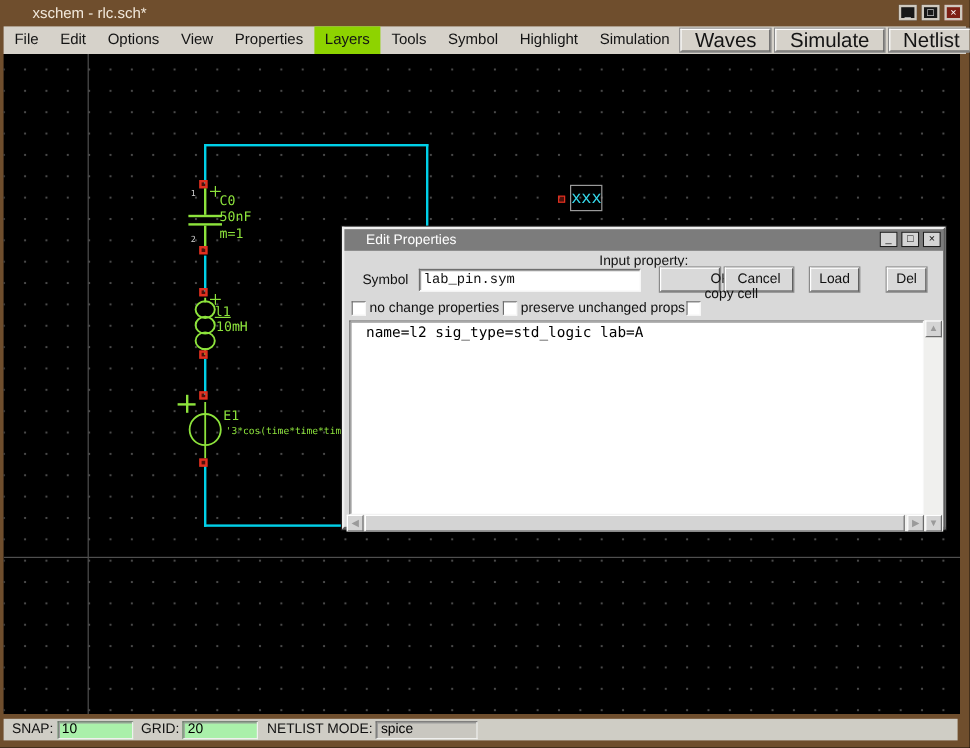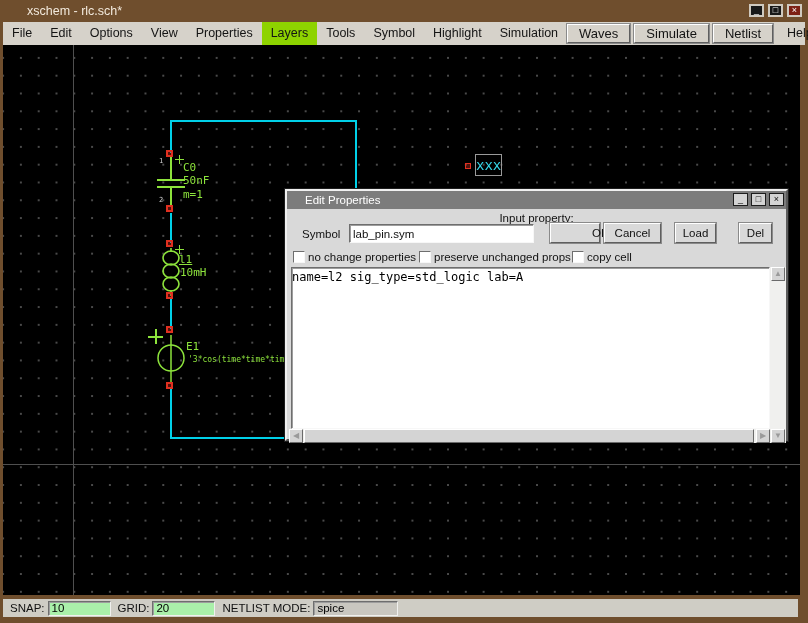--- a/index.html
+++ b/index.html
@@ -20,21 +20,21 @@
   .winbtn.close { background:#7d2014; }
 
   
   .menubar { left:3px; top:22px; width:802px; height:23px; background:#d6d2ca;
              display:flex; align-items:stretch; font-size:12.5px; color:#141414; }
   .menu-item { padding:0 9px; line-height:23px; white-space:nowrap; }
   .menu-item.hl { background:#8ed300; }
   .menubar .spacer { flex:1; }
   .mbtn { margin:2px 4px 2px 0; padding:0 11px; line-height:17px; background:#d6d2ca;
           border:1px solid; border-color:#ffffff #5f5f5f #5f5f5f #ffffff;
-          box-shadow:0 0 0 1px #8a8a8a; font-size:13px; }
+          box-shadow:0 0 0 1px #8a8a8a; font-size:17px; }
   .help-item { padding:0 10px; line-height:23px; }
 
   
   .canvas { left:3px; top:45px; width:797px; height:550px; background:#000;
             background-image:radial-gradient(circle, #4a4a4a 0.8px, transparent 1.3px);
             background-size:17.8px 17.8px; background-position:9px 4px; overflow:hidden; }
   .axis-v { left:70px; top:0; width:1px; height:550px; background:#4f4f4f; }
   .axis-h { left:0; top:419px; width:797px; height:1px; background:#4f4f4f; }
   .wire { background:#00d0e8; }
   .gline { background:#8de33c; }
@@ -63,21 +63,21 @@
            box-shadow:inset 1px 1px 0 #9d9d9d; font-size:11.5px; font-family:"Liberation Sans",sans-serif;
            padding:0 3px; color:#111; outline:none; }
   .tkbtn { background:#d9d9d9; border:1px solid; border-color:#ffffff #5f5f5f #5f5f5f #ffffff;
            box-shadow:0 0 0 1px #8a8a8a; font-size:11.5px; color:#111; text-align:center; line-height:18px; height:20px; }
   .cb { width:12px; height:12px; background:#fff; border:1px solid; border-color:#6e6e6e #f7f7f7 #f7f7f7 #6e6e6e; }
   .cb-label { font-size:11.5px; line-height:13px; }
   .dlg-text { left:4px; top:76px; width:479px; height:162px; background:#fff;
               border:1px solid; border-color:#6e6e6e #f7f7f7 #f7f7f7 #6e6e6e;
               box-shadow:inset 1px 1px 0 #9d9d9d;
               font-family:"DejaVu Sans Mono", monospace; font-size:12px; color:#000;
-              padding:2px 0; white-space:pre; overflow:hidden; }
+              padding:2px 13px; white-space:pre; overflow:hidden; }
   .sb { background:#f0f0ee; }
   .sb-arrow { width:14px; height:14px; background:#d4d4d4; border:1px solid; border-color:#ffffff #6a6a6a #6a6a6a #ffffff;
               color:#9a9a9a; font-size:8px; line-height:12px; text-align:center; }
   .sb-thumb { background:#d4d4d4; border:1px solid; border-color:#ffffff #6a6a6a #6a6a6a #ffffff; }
 
   
   .statusbar { left:3px; top:599px; width:795px; height:18px; background:#cfcdc5;
                display:flex; align-items:center; font-size:11.5px; color:#111; }
   .statusbar .lbl { margin-left:7px; white-space:pre; }
   .sb-entry { height:15px; border:1px solid; border-color:#6e6e6e #f0f0ee #f0f0ee #6e6e6e;
@@ -176,32 +176,32 @@
     <div class="abs dlg-titlebar">
       <div class="abs dlg-title">Edit Properties</div>
       <div class="abs dlg-btn" style="right:38px;">_</div>
       <div class="abs dlg-btn" style="right:20px;">□</div>
       <div class="abs dlg-btn" style="right:2px;">×</div>
     </div>
 
     <div class="abs dlg-prompt">Input property:</div>
 
     <div class="abs" style="left:15px; top:37px;">Symbol</div>
-    <input class="abs entry" style="left: 62px; top: 33px; width: 185px; height: 19px;" value="lab_pin.sym">
+    <input class="abs entry" style="left: 62px; top: 33px; width: 185px; height: 19px; font-family: Liberation Mono, monospace;" value="lab_pin.sym">
     <div class="abs tkbtn" style="left:263px; top:32px; width:50px;padding-left:41px;">OK</div>
     <div class="abs tkbtn" style="left:317px; top:32px; width:57px;">Cancel</div>
     <div class="abs tkbtn" style="left:388px; top:32px; width:41px;">Load</div>
     <div class="abs tkbtn" style="left:452px; top:32px; width:33px;">Del</div>
 
     <div class="abs cb" style="left:6px; top:60px;"></div>
     <div class="abs cb-label" style="left:21px; top:60px;">no change properties</div>
     <div class="abs cb" style="left:132px; top:60px;"></div>
     <div class="abs cb-label" style="left:147px; top:60px;">preserve unchanged props</div>
     <div class="abs cb" style="left:285px; top:60px;"></div>
-    <div class="abs cb-label" style="left:300px; top:60px;">copy cell</div>
+    <div class="abs cb-label" style="left:300px; top:48px;">copy cell</div>
 
     <div class="abs dlg-text">name=l2 sig_type=std_logic lab=A</div>
 
     <div class="abs sb" style="left:483px; top:76px; width:16px; height:176px;">
       <div class="abs sb-arrow" style="left:1px; top:0;">▲</div>
       <div class="abs sb-arrow" style="left:1px; bottom:0;">▼</div>
     </div>
 
     <div class="abs sb" style="left:2px; top:238px; width:481px; height:14px;">
       <div class="abs sb-arrow" style="left:0; top:0;">◀</div>

